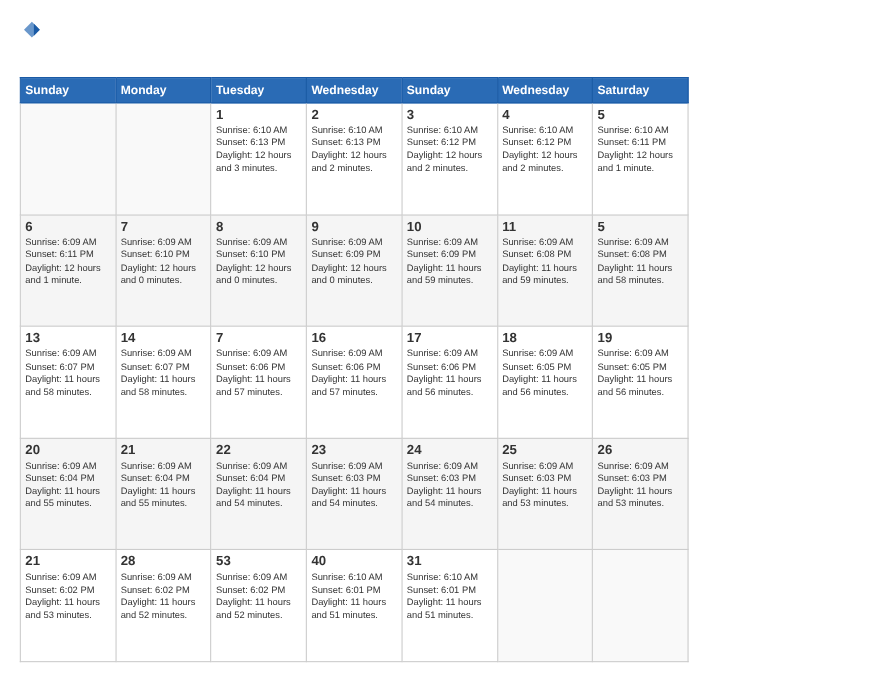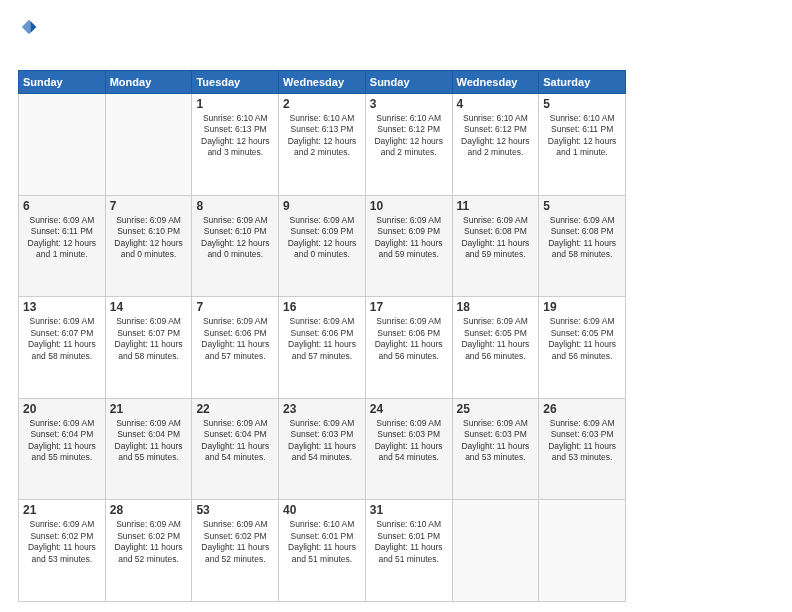--- a/index.html
+++ b/index.html
@@ -89,21 +89,20 @@
       font-size: 12px;
       font-weight: bold;
       color: #333;
       display: block;
       margin-bottom: 2px;
     }
     .day-info {
       font-size: 8.5px;
       color: #333;
       line-height: 1.35;
-      text-align: center;
     }
     .empty-cell {
       background: #f9f9f9;
     }
     .row-shaded td {
       background: #f5f5f5;
     }
   </style>
 </head>
 <body>

